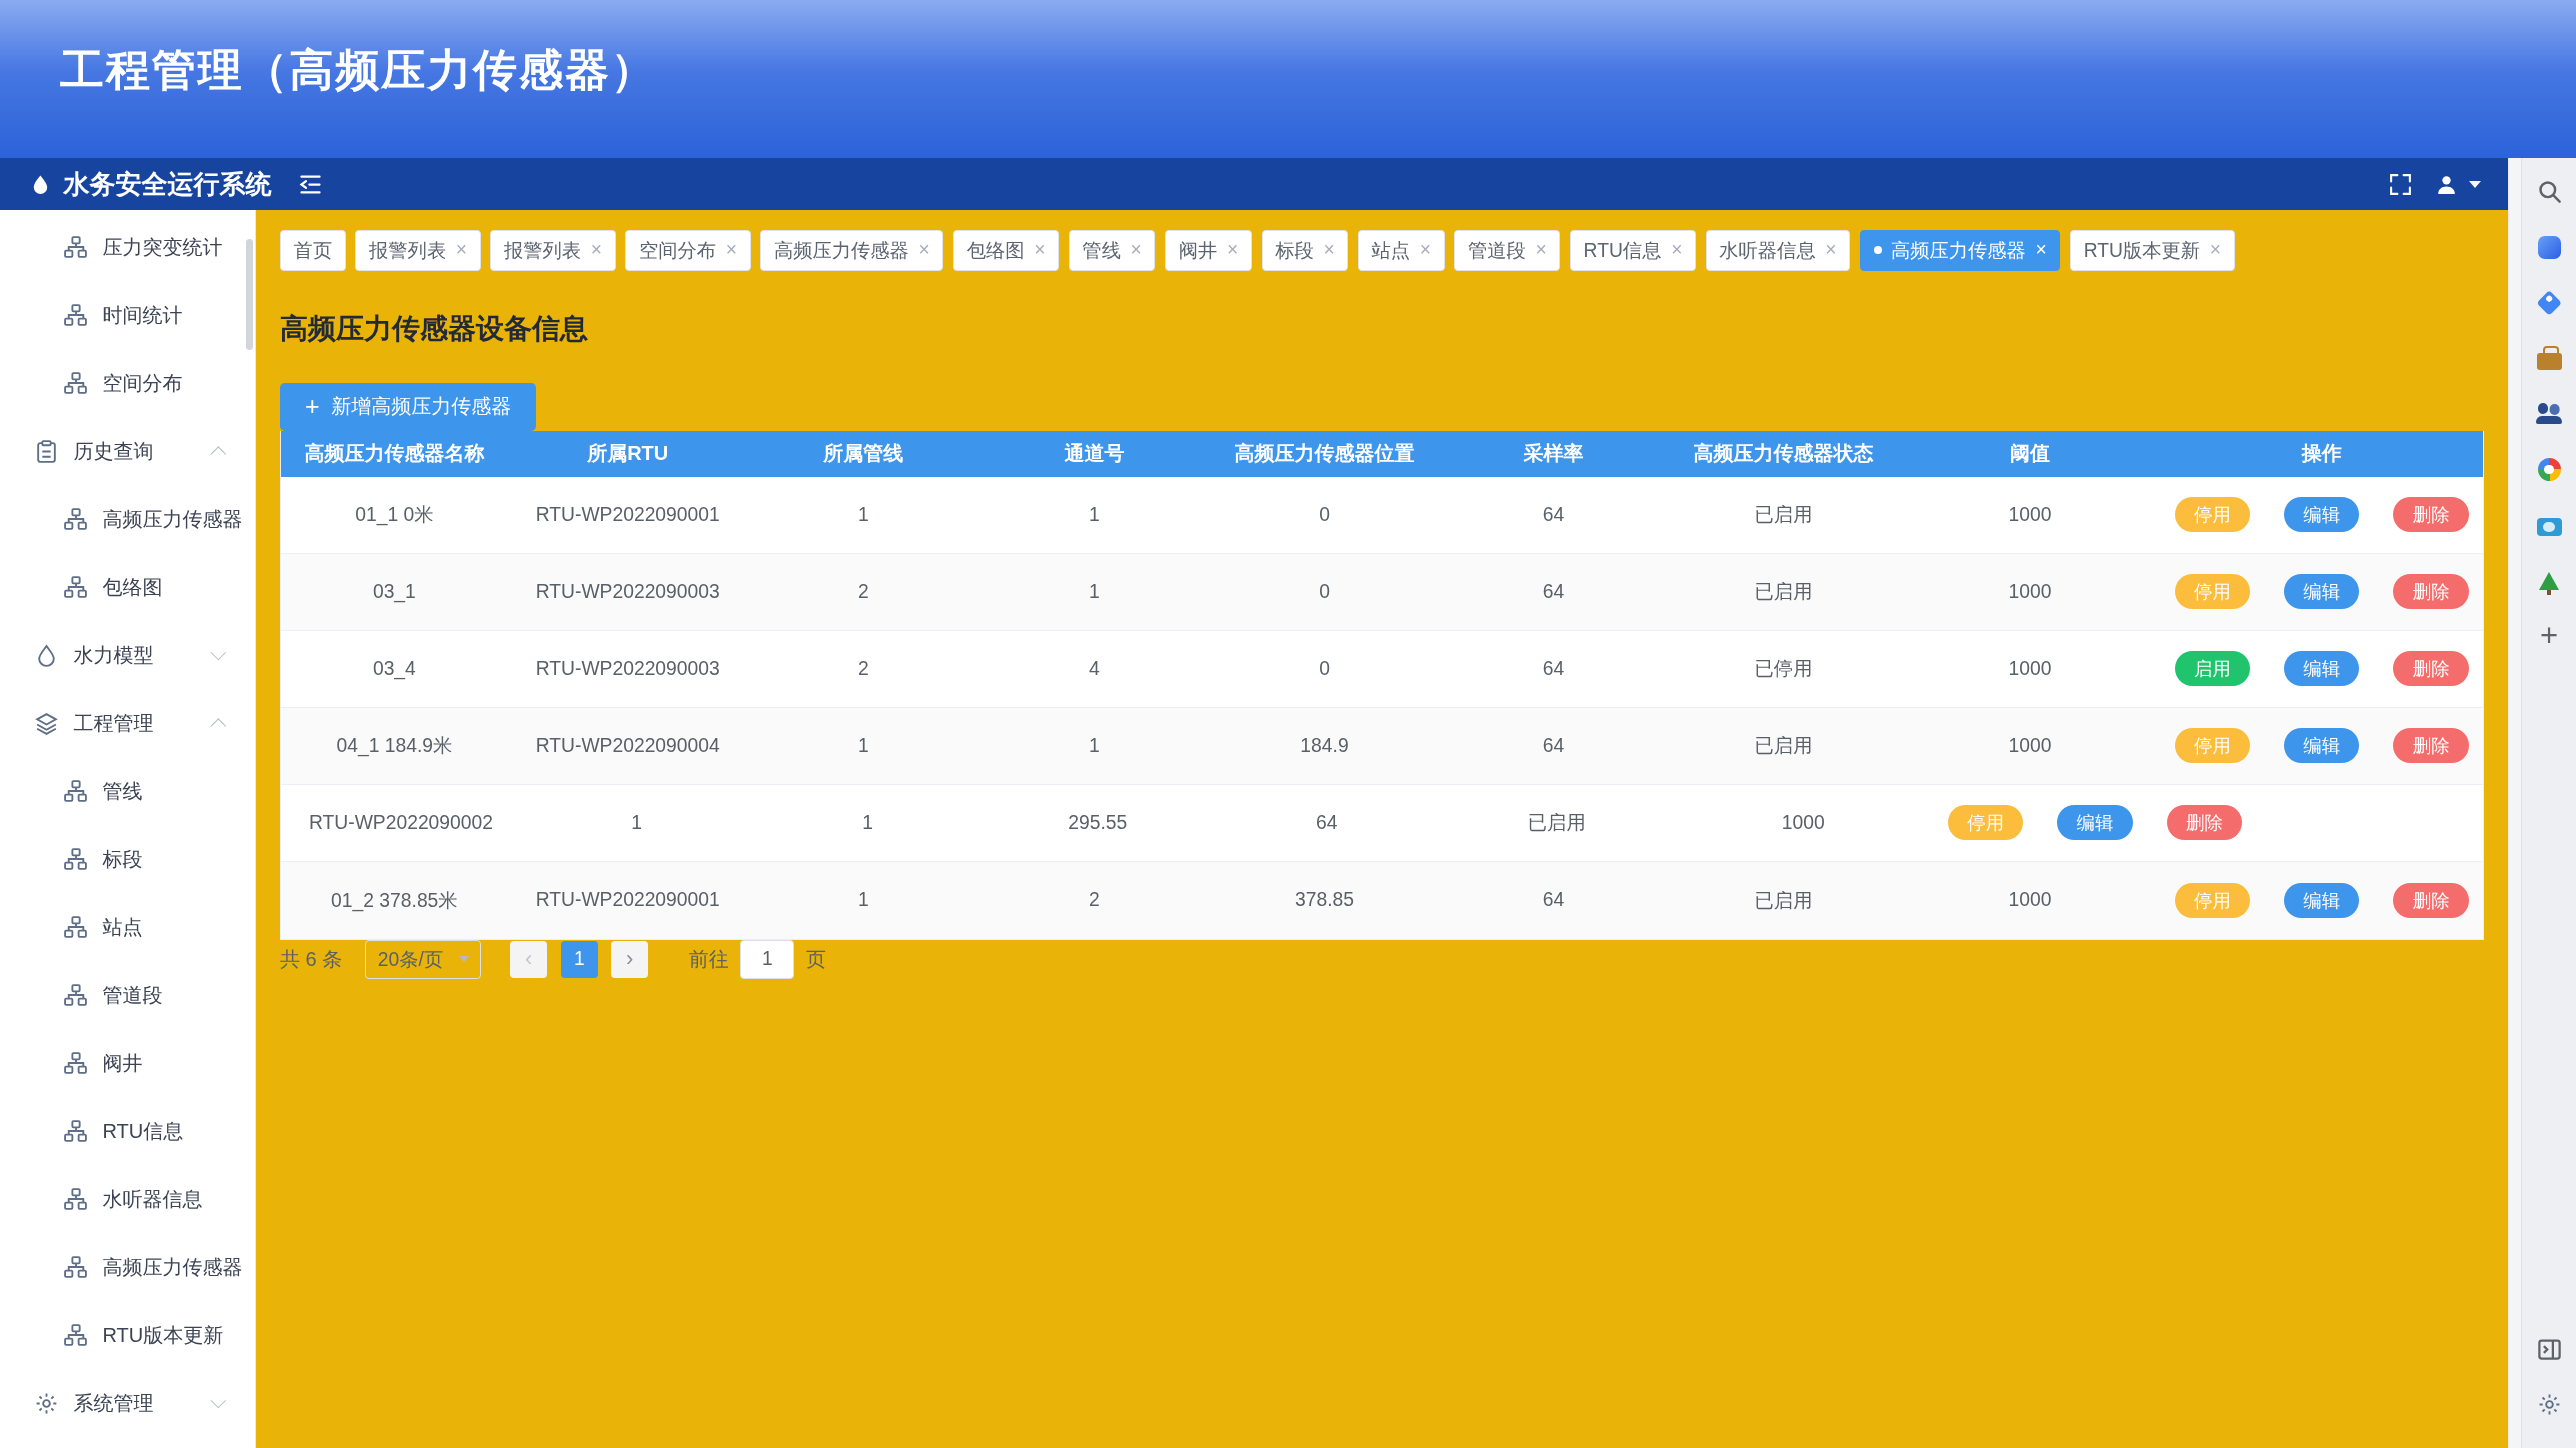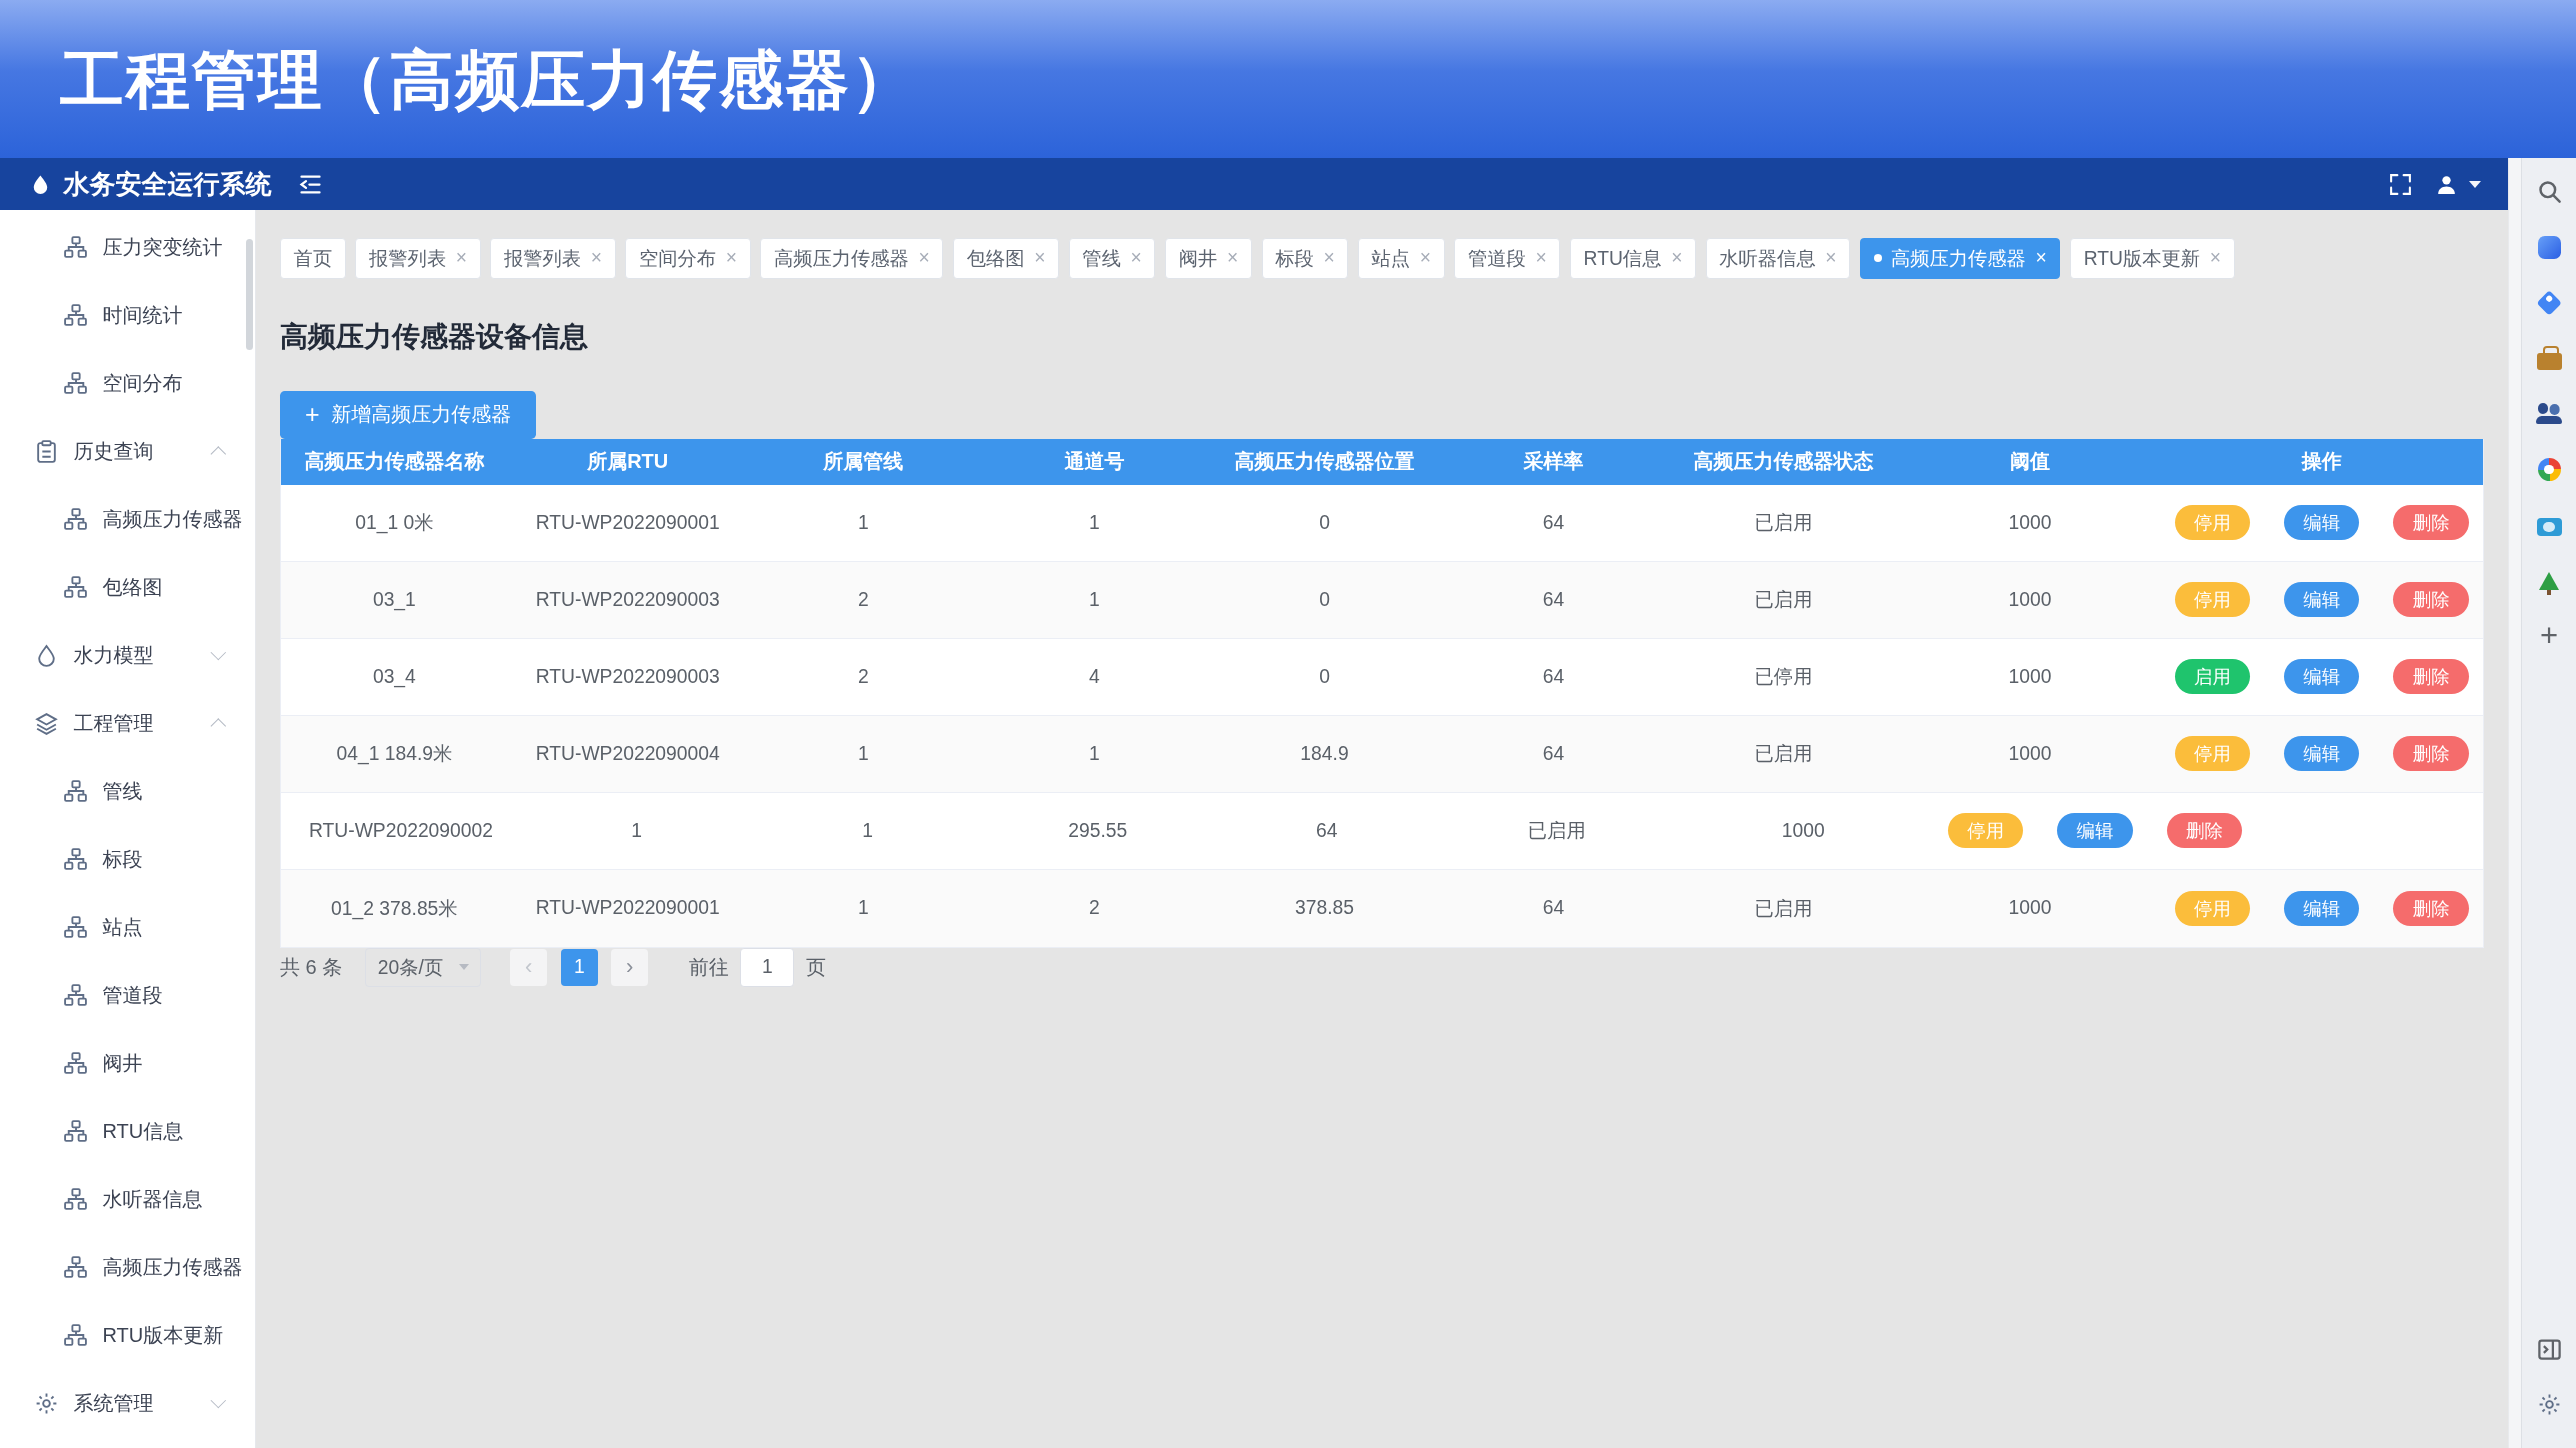--- a/index.html
+++ b/index.html
@@ -1,19 +1,19 @@
 <!DOCTYPE html>
 <html><head>
 <meta charset="utf-8">
 <style>
 *{margin:0;padding:0;box-sizing:border-box}
 html,body{width:2576px;height:1449px;overflow:hidden;font-family:"Liberation Sans","DejaVu Sans",sans-serif;background:#fff}
 
 .banner{height:158px;background:linear-gradient(180deg,#8babf1 0%,#4677e2 45%,#2c63d9 100%)}
-.banner-title{padding:48px 0 0 60px;font-size:64px;font-weight:700;color:#fff;letter-spacing:1.9px;line-height:1;white-space:nowrap}
+.banner-title{padding:48px 0 0 60px;font-size:44px;font-weight:700;color:#fff;letter-spacing:1.9px;line-height:1;white-space:nowrap}
 
 .shell{display:flex;height:1290px}
 .app-col{flex:1;display:flex;flex-direction:column;min-width:0}
 
 .appbar{height:52px;background:#17449e;display:flex;align-items:center;justify-content:space-between;padding:0 27px 0 29px;color:#fff;flex:0 0 52px}
 .appbar-left,.appbar-right{display:flex;align-items:center}
 .appbar-title{font-size:26px;font-weight:700;margin:0 25px 0 11.6px;white-space:nowrap}
 .abar-ic{display:inline-flex;align-items:center;justify-content:center;cursor:pointer}
 .appbar-right .abar-ic{margin-left:21px}
 .caret{width:0;height:0;border-left:6.8px solid transparent;border-right:6.8px solid transparent;border-top:7.7px solid #fff;opacity:.95;margin-left:9.7px}
@@ -23,21 +23,21 @@
 .sidebar{width:256px;background:#fff;border-right:1px solid #e6e8ec;position:relative;padding-top:3.9px;overflow:hidden;flex:0 0 256px}
 .side-item{height:68px;display:flex;align-items:center;position:relative;cursor:pointer;color:#3c4353;font-size:20px;white-space:nowrap}
 .side-item.child{padding-left:62px}
 .side-item.group{padding-left:33px}
 .side-icon{width:26px;height:26px;margin-right:14.5px;display:inline-flex;align-items:center;justify-content:center}
 .chev{position:absolute;right:31px;width:10.6px;height:10.6px;border-right:1.9px solid #b4bac4;border-bottom:1.9px solid #b4bac4}
 .chev.up{transform:rotate(-135deg);top:31px}
 .chev.down{transform:rotate(45deg);top:25px}
 .side-scroll-thumb{position:absolute;top:29px;right:1.9px;width:6.8px;height:111px;border-radius:3.9px;background:#d2d6db}
 
-.content{flex:1;background:#e5e5e5;padding:12px 24px;min-width:0}
+.content{flex:1;background:#eab308;padding:4px 24px;min-width:0}
 .tab-bar{margin-top:15.5px;display:flex;gap:9.7px;white-space:nowrap;overflow:hidden}
 .tab{height:41px;display:inline-flex;align-items:center;padding:0 12.6px;border:1px solid #e0e4ea;border-radius:3.9px;font-size:19.3px;color:#5c6470;background:#fff;cursor:pointer}
 .tab .tab-close{margin-left:9.7px;color:#a7adb8;font-size:19.3px;line-height:1;cursor:pointer}
 .tab.active{background:#3d95ec;border-color:#3d95ec;color:#fff}
 .tab.active .tab-close{color:#fff}
 .tab-dot{width:8.7px;height:8.7px;border-radius:50%;background:#fff;margin-right:8.7px}
 .page-title{margin-top:39px;font-size:28px;font-weight:700;color:#222a38}
 .add-btn{margin-top:35px;height:48px;padding:0 25px;background:#3d95ec;color:#fff;border:none;border-radius:4.8px;font-size:20px;display:inline-flex;align-items:center;cursor:pointer;font-family:inherit}
 .add-plus{font-size:25px;margin-right:11.6px;font-weight:400;line-height:1}
 

